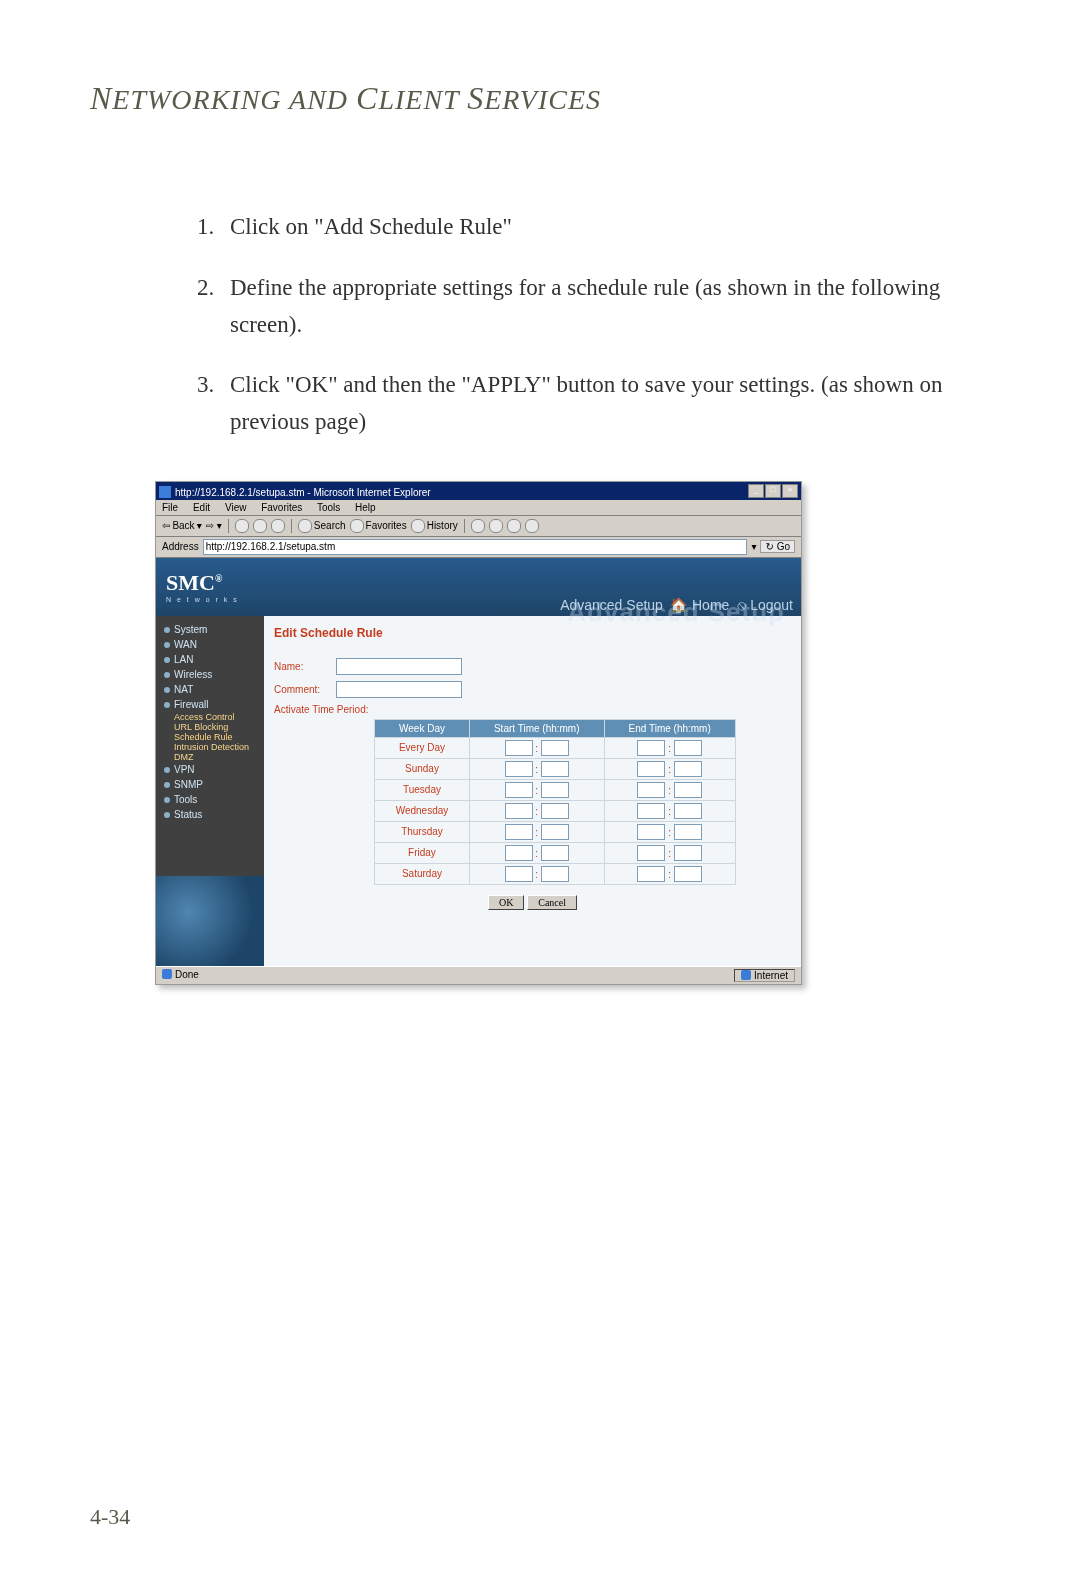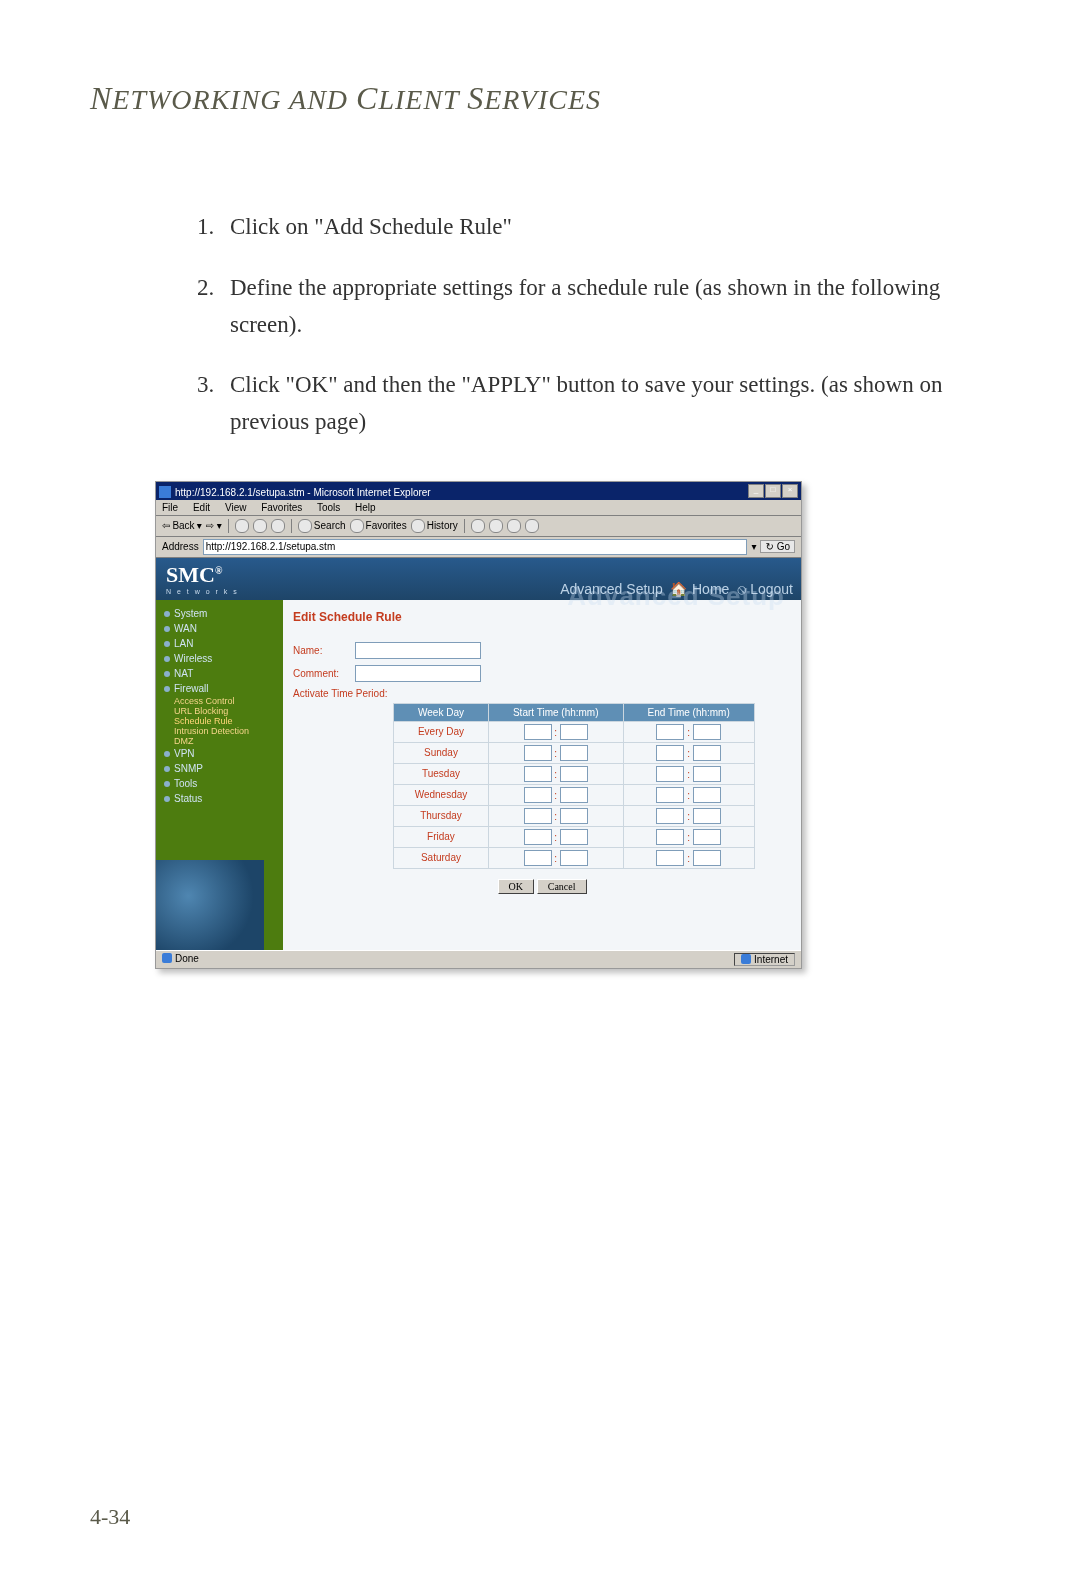--- a/index.html
+++ b/index.html
@@ -16,29 +16,29 @@
   .winbtn{width:14px;height:12px;background:#d4d0c8;border:1px solid #808080;font-size:8px;line-height:10px;text-align:center;font-family:Arial}
   .menubar{background:#d4d0c8;padding:2px 6px;font-size:10px;border-bottom:1px solid #808080}
   .menubar span{margin-right:12px}
   .toolbar{background:#d4d0c8;padding:3px 6px;display:flex;align-items:center;gap:4px;border-bottom:1px solid #808080;font-size:10px}
   .tbtn{display:inline-flex;align-items:center;gap:2px}
   .tico{width:12px;height:12px;border:1px solid #888;background:#e8e8e8;border-radius:6px}
   .sep{width:1px;height:14px;background:#808080;margin:0 2px}
   .addrbar{background:#d4d0c8;padding:2px 6px;display:flex;align-items:center;gap:4px;border-bottom:1px solid #808080;font-size:10px}
   .addrbar input{flex:1;height:14px;font-size:10px;border:1px solid #7f9db9;padding:0 2px}
   .addrbar .go{border:1px solid #999;padding:0 4px;background:#e8e8e8}
-  .banner{background:linear-gradient(#285a8c,#1e4568);color:#fff;height:42px;position:relative;display:flex;align-items:center;padding:0 10px}
+  .banner{background:linear-gradient(#285a8c,#1e4568);color:#fff;height:58px;position:relative;display:flex;align-items:center;padding:0 10px}
   .brand{font-family:'Times New Roman',serif;font-weight:bold;font-size:22px;color:#fff}
   .brand sup{font-size:10px}
   .brand-sub{display:block;font-size:7px;letter-spacing:2px;color:#cde}
   .banner-right{position:absolute;right:8px;bottom:2px;text-align:right;font-size:9px;color:#cde}
   .adv{font-size:14px;color:#bcd2e6}
   .adv .ghost{position:absolute;right:8px;top:0;font-size:26px;color:rgba(200,220,240,.35);font-weight:bold;letter-spacing:1px}
   .body{display:flex;background:#7ea9c4;min-height:350px}
-  .sidebar{width:127px;background:#4d7c0f;color:#cfe3f3;font-size:10px;padding:6px 0 0 0;position:relative}
+  .sidebar{width:108px;background:#404040;color:#cfe3f3;font-size:10px;padding:6px 0 0 0;position:relative}
   .sidebar .item{padding:2px 6px 2px 8px;cursor:default}
   .sidebar .item::before{content:'';display:inline-block;width:6px;height:6px;border-radius:3px;background:#8ab0cc;margin-right:4px;vertical-align:middle}
   .sidebar .sub{padding-left:18px;font-size:9px;color:#f5d58a}
   .sidebar .sub.sel{color:#ffd67a}
   .sidebar .sideimg{position:absolute;bottom:0;left:0;width:108px;height:90px;background:radial-gradient(circle at 30% 40%,#4f86b1 0,#1d4568 70%)}
   .main{flex:1;background:#f3f6f9;padding:10px}
   .formtitle{color:#c43c1f;font-weight:bold;font-size:12px;margin-bottom:18px}
   .frow{display:flex;align-items:center;margin-bottom:6px;font-size:10px;color:#c43c1f}
   .frow label{width:62px}
   .frow input{width:120px;height:13px;border:1px solid #7f9db9;font-size:10px}

